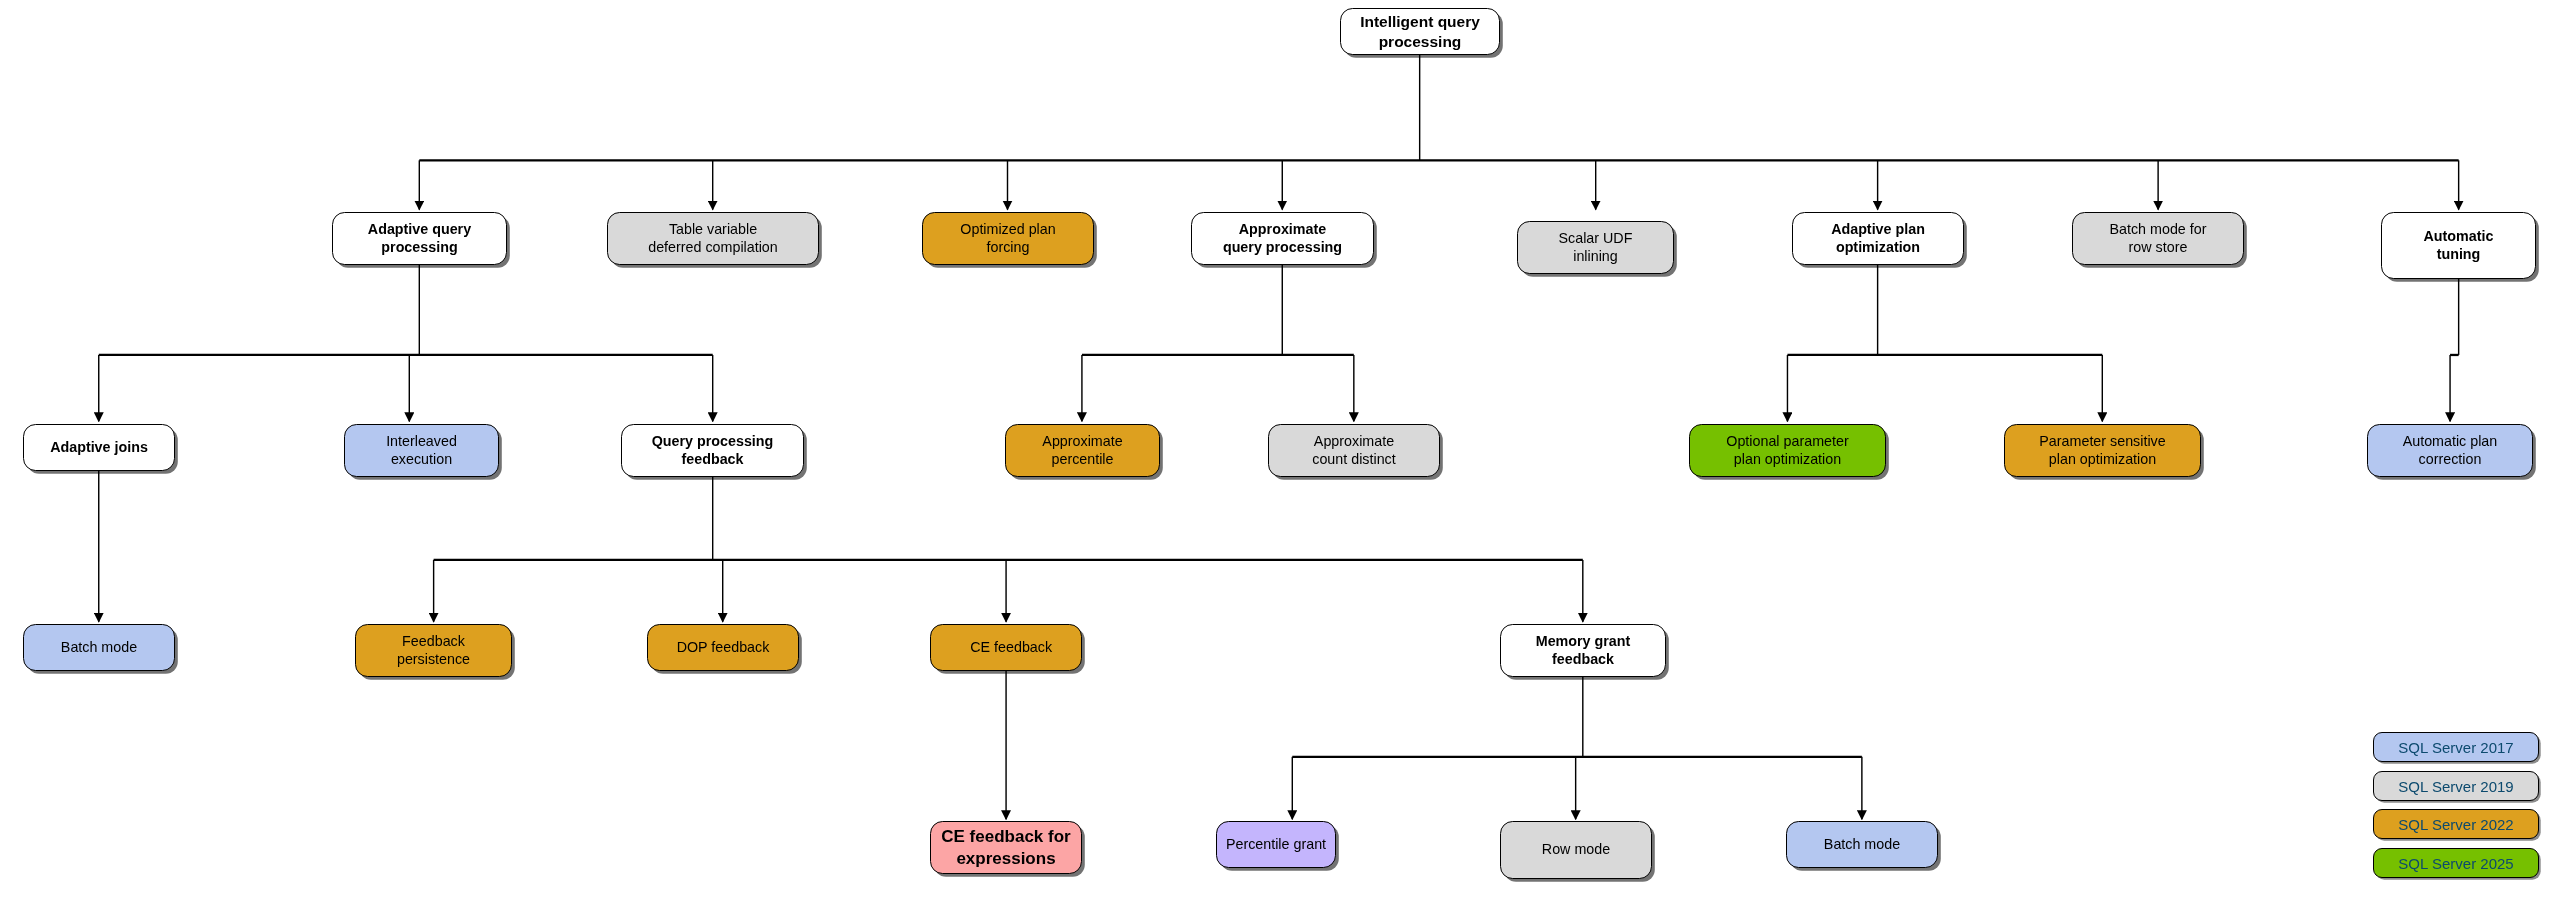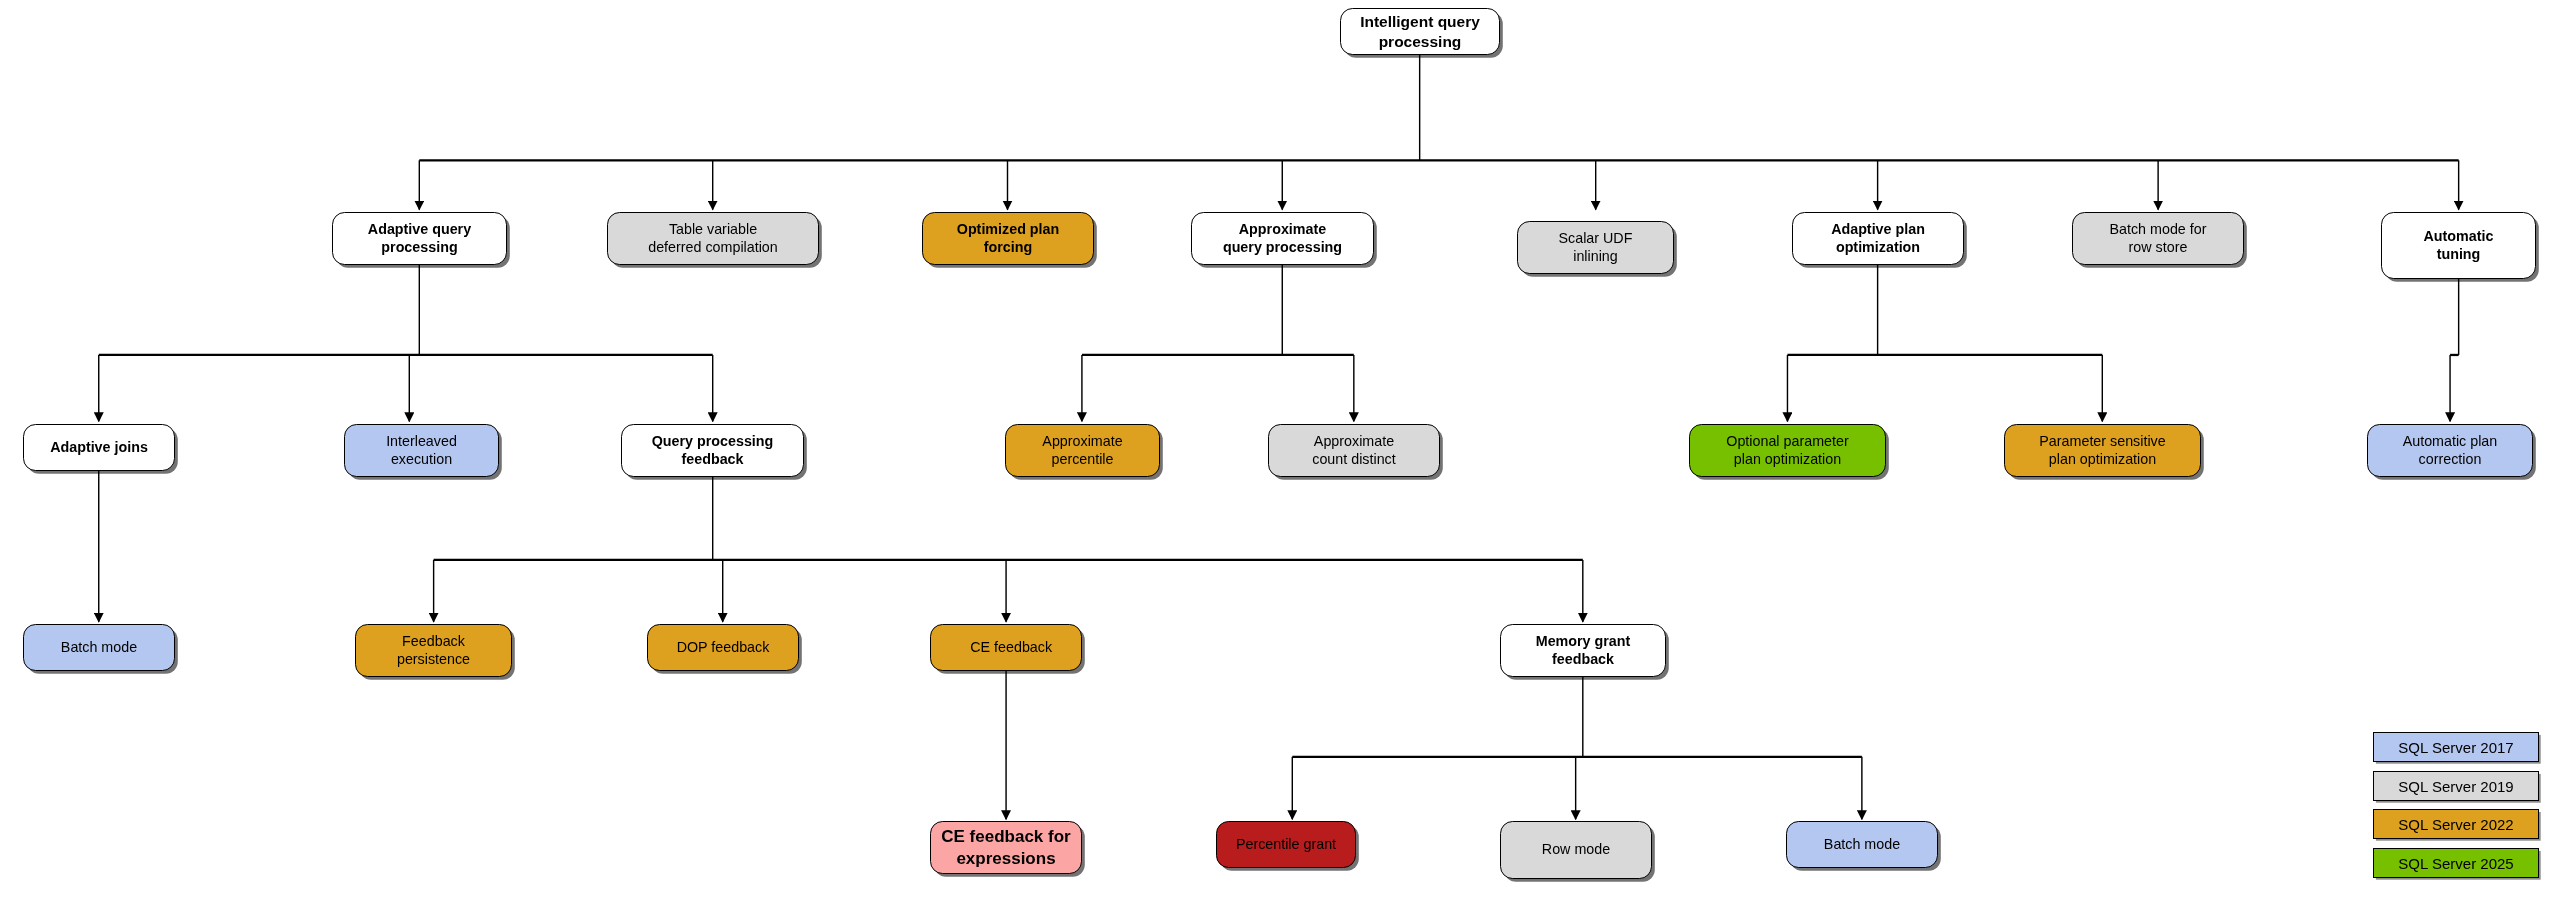--- a/index.html
+++ b/index.html
@@ -7,22 +7,22 @@
   #stage{position:relative;width:2576px;height:916px;background:#fff;}
   #wires{position:absolute;left:0;top:0;width:2576px;height:916px;pointer-events:none;}
   .node{position:absolute;box-sizing:border-box;display:flex;align-items:center;
         justify-content:center;text-align:center;border:1.7px solid #000;
         border-radius:12.6px;background:#fff;color:#000;line-height:1.25;
         font-family:"Liberation Sans",sans-serif;
         box-shadow:3.4px 3.4px 0 -0.6px rgba(0,0,0,0.55);
         padding:2.3px 5.7px;}
   .node span{display:block;white-space:pre-line;}
   .legend-item{position:absolute;box-sizing:border-box;display:flex;align-items:center;
-        justify-content:center;text-align:center;border:1.7px solid #000;border-radius:0;
-        background:#fff;color:#000000;font-family:"Liberation Sans",sans-serif;
+        justify-content:center;text-align:center;border:1.7px solid #000;border-radius:9px;
+        background:#fff;color:#0c4a6e;font-family:"Liberation Sans",sans-serif;
         box-shadow:2.3px 2.3px 0 -0.6px rgba(0,0,0,0.45);}
 </style>
 </head>
 <body>
 
 <div id="stage">
   <svg id="wires" viewBox="0 0 4500 1600" width="2576" height="916">
     <defs>
       <marker id="arrow" viewBox="0 0 10 10" refX="9" refY="5" markerWidth="7" markerHeight="7" orient="auto-start-reverse">
         <path d="M 0 0 L 10 5 L 0 10 z" fill="#000"></path>
@@ -76,21 +76,21 @@
 processing</span>
       </div>
       <div class="node" style="left: 332px; top: 212px; width: 175px; height: 53px; background: rgb(255, 255, 255); font-size: 14.3px; font-weight: 700;">
         <span>Adaptive query
 processing</span>
       </div>
       <div class="node" style="left: 607px; top: 212px; width: 212px; height: 53px; background: rgb(217, 217, 217); font-size: 14.3px; font-weight: 400;">
         <span>Table variable
 deferred compilation</span>
       </div>
-      <div class="node" style="left: 922px; top: 212px; width: 172px; height: 53px; background: rgb(221, 160, 31); font-size: 14.3px; font-weight: 700;">
+      <div class="node" style="left: 922px; top: 212px; width: 172px; height: 53px; background: rgb(221, 160, 31); font-size: 14.3px; font-weight: 400;">
         <span>Optimized plan
 forcing</span>
       </div>
       <div class="node" style="left: 1191px; top: 212px; width: 183px; height: 53px; background: rgb(255, 255, 255); font-size: 14.3px; font-weight: 700;">
         <span>Approximate
 query processing</span>
       </div>
       <div class="node" style="left: 1517px; top: 212px; width: 157px; height: 53px; background: rgb(217, 217, 217); font-size: 14.3px; font-weight: 400; margin-top: 9px;">
         <span>Scalar UDF
 inlining</span>
@@ -152,21 +152,21 @@
         <span>CE feedback</span>
       </div>
       <div class="node" style="left: 1500px; top: 624px; width: 166px; height: 53px; background: rgb(255, 255, 255); font-size: 14.3px; font-weight: 700;">
         <span>Memory grant
 feedback</span>
       </div>
       <div class="node" style="left: 930px; top: 821px; width: 152px; height: 53px; background: #fca5a5; font-size: 17px; font-weight: 700;">
         <span>CE feedback for
 expressions</span>
       </div>
-      <div class="node" style="left: 1216px; top: 821px; width: 140px; height: 47px; background: #b91c1c; font-size: 14.3px; font-weight: 400;">
+      <div class="node" style="left: 1216px; top: 821px; width: 120px; height: 47px; background: #c4b5fd; font-size: 14.3px; font-weight: 400;">
         <span>Percentile grant</span>
       </div>
       <div class="node" style="left: 1500px; top: 821px; width: 152px; height: 58px; background: rgb(217, 217, 217); font-size: 14.3px; font-weight: 400;">
         <span>Row mode</span>
       </div>
       <div class="node" style="left: 1786px; top: 821px; width: 152px; height: 47px; background: rgb(180, 199, 240); font-size: 14.3px; font-weight: 400;">
         <span>Batch mode</span>
       </div>
     </div>
   <div id="legend-layer">

